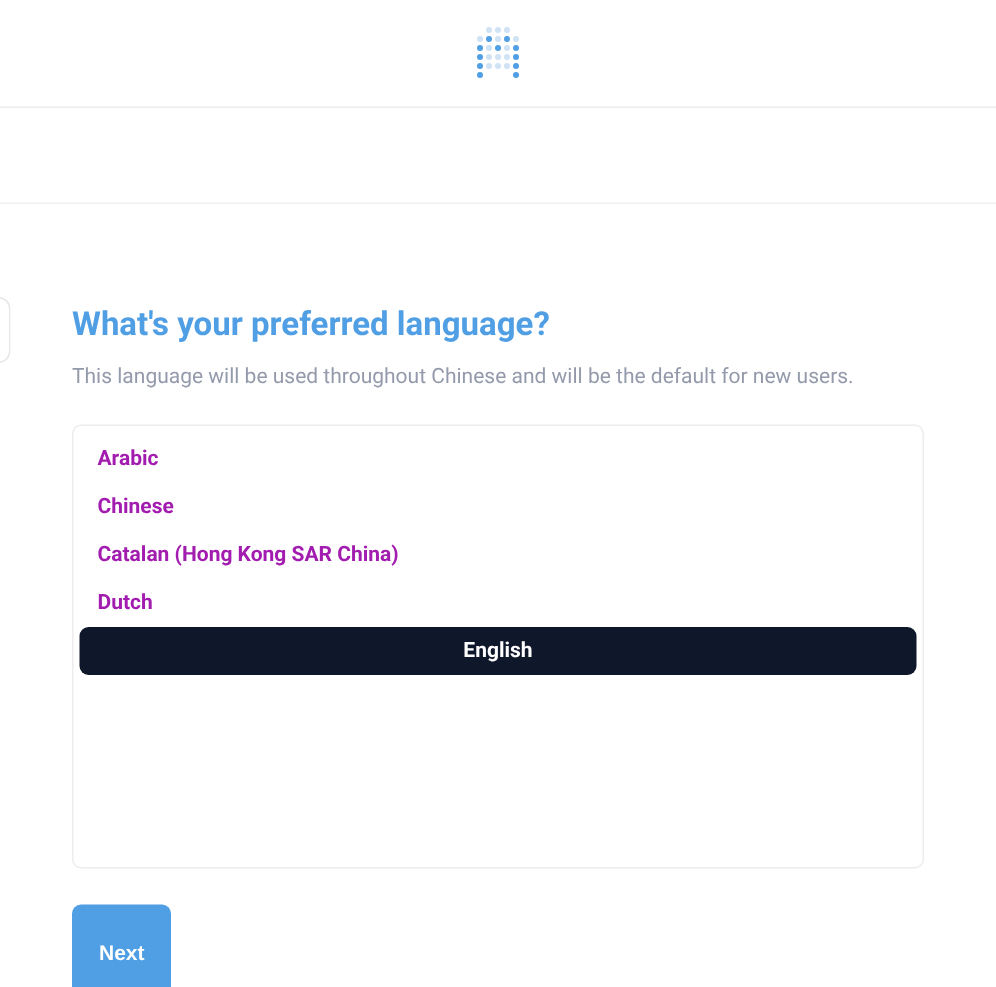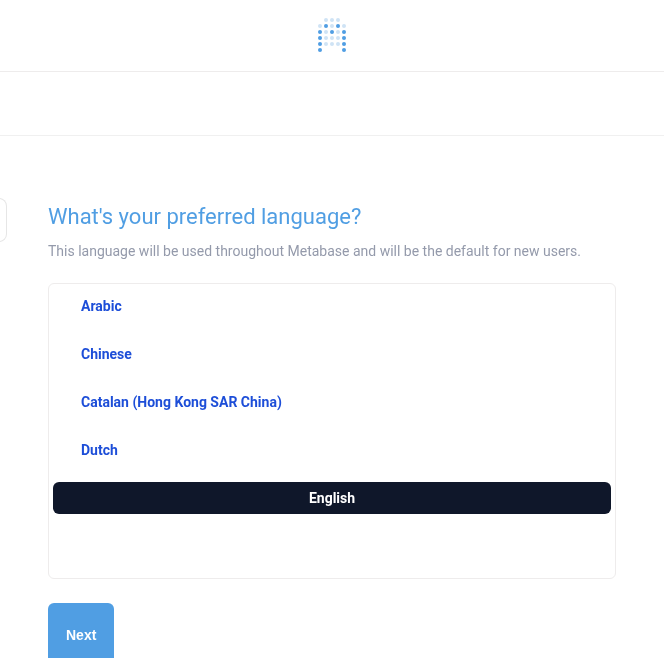--- a/index.html
+++ b/index.html
@@ -33,44 +33,44 @@
     border-left: none;
     border-radius: 0 22px 22px 0;
     position: absolute;
     left: -1px;
     top: 198px;
     background: #fff;
   }
   .title {
     margin-top: 68px;
     font-size: 22px;
-    font-weight: 400;
+    font-weight: 700;
     color: #509ee3;
   }
   .subtitle {
     margin-top: 14px;
     font-size: 14px;
     color: #949aab;
   }
   .listwrap {
     margin-top: 24px;
     border: 1px solid #eeecec;
     border-radius: 6px;
     height: 296px;
     overflow-y: scroll;
     background: #fff;
   }
   .lang-item {
     padding: 8px 16px;
     font-size: 14px;
     font-weight: 700;
-    color: #1d4ed8;
+    color: #a21caf;
     cursor: pointer;
     border-radius: 6px;
-    margin: 16px;
+    margin: 0;
   }
   .lang-item:first-child { margin-top: 6px; }
   .lang-item.selected {
     background: #0f172a;
     color: #ffffff;
     margin: 0 4px 6px 4px;
     text-align: center;
   }
   .next-btn {
     margin-top: 24px;
@@ -131,21 +131,21 @@
     </svg>
   </div>
 </div>
 
 <div class="spacer-band"></div>
 
 <div class="step-circle"></div>
 
 <div class="content">
   <h1 class="title">What's your preferred language?</h1>
-  <p class="subtitle">This language will be used throughout Metabase and will be the default for new users.</p>
+  <p class="subtitle">This language will be used throughout Chinese and will be the default for new users.</p>
 
   <div class="listwrap" id="lang-list">
       <div class="lang-item">Arabic</div>
       <div class="lang-item">Chinese</div>
       <div class="lang-item">Catalan (Hong Kong SAR China)</div>
       <div class="lang-item">Dutch</div>
       <div class="lang-item selected">English</div>
     </div>
 
   <button class="next-btn">Next</button>

